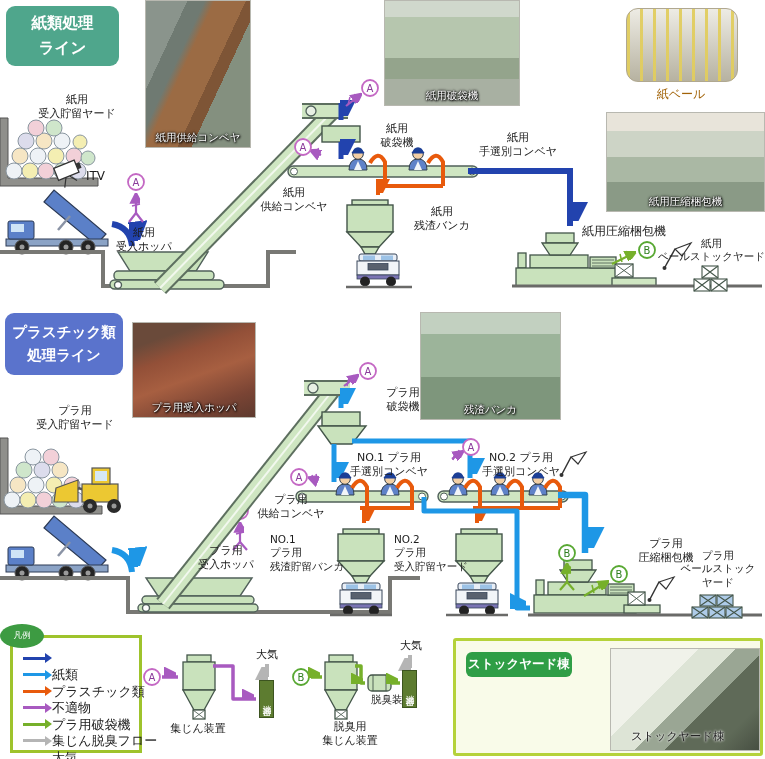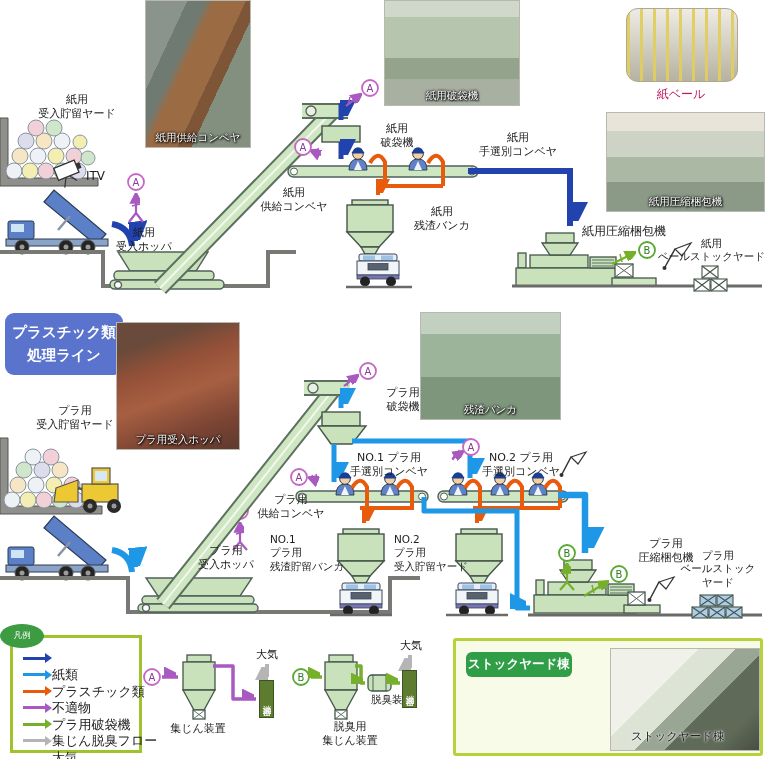--- a/index.html
+++ b/index.html
@@ -16,37 +16,37 @@
   .photo{position:absolute;overflow:hidden;border:1px solid #b8b8b0;box-sizing:border-box;}
   .cap{position:absolute;left:0;bottom:2px;width:100%;text-align:center;color:#fff;font-size:10.5px;
        text-shadow:0 0 3px #000,0 0 2px #000,1px 1px 2px #000;white-space:nowrap;}
   .cap.dark{color:#1d1d1d;text-shadow:0 0 3px #fff,0 0 2px #fff;}
   .ph-paper-supply{left:145px;top:0;width:106px;height:148px;
      background:linear-gradient(115deg,#8a948c 0 24%,#6f7a72 24% 34%,#9b6b44 40% 58%,#7e5536 58% 66%,#84907f 66% 100%);}
   .ph-paper-breaker{left:384px;top:0;width:136px;height:106px;
      background:linear-gradient(180deg,#d0d8cc 0 15%,#b6c6ae 15% 55%,#94a48c 55% 75%,#a8b0a2 75% 100%);}
   .ph-paper-compactor{left:606px;top:112px;width:159px;height:100px;
      background:linear-gradient(180deg,#e8e4da 0 18%,#cdd4c6 18% 45%,#aab8a4 45% 70%,#8a9a86 70% 100%);}
-  .ph-plastic-hopper{left:116px;top:322px;width:124px;height:128px;
+  .ph-plastic-hopper{left:132px;top:322px;width:124px;height:96px;
      background:linear-gradient(160deg,#6a4a3a 0 18%,#935038 35%,#a75f41 55%,#7a4434 80%,#5e3a2e 100%);}
   .ph-plastic-breaker{left:420px;top:312px;width:141px;height:108px;
      background:linear-gradient(180deg,#c2d0c0 0 20%,#9cb49a 20% 60%,#7e967c 60% 100%);}
   .ph-plastic-compactor{left:600px;top:420px;width:165px;height:114px;
      background:linear-gradient(135deg,#c2beb2 0 30%,#a8a296 30% 55%,#8c887a 55% 100%);}
   .ph-stockyard{left:610px;top:648px;width:150px;height:103px;
      background:linear-gradient(135deg,#f0f2ea 0 35%,#dde4d6 35% 50%,#9aa694 50% 62%,#5f6a58 62% 82%,#474f42 100%);}
   .balebox{position:absolute;background:#fff;}
   .balebox.paper{left:618px;top:2px;width:126px;height:106px;}
   .balebox.plastic{left:600px;top:312px;width:163px;height:104px;}
   .bale{position:absolute;border-radius:12px;border:1px solid #b0a890;background-color:#d8d4c4;
      background-image:repeating-linear-gradient(90deg,rgba(225,205,95,.95) 0 3px,rgba(0,0,0,0) 3px 13px),
        linear-gradient(180deg,rgba(255,255,255,.55),rgba(120,115,95,.35));}
   .bale.p1{left:8px;top:6px;width:110px;height:72px;}
   .bale.p2{left:10px;top:4px;width:143px;height:76px;background-color:#e6e6da;}
-  .balelbl{position:absolute;left:0;width:100%;text-align:center;font-size:12px;color:#be185d;}
+  .balelbl{position:absolute;left:0;width:100%;text-align:center;font-size:12px;color:#a16207;}
   .silencer{position:absolute;width:15px;height:38px;background:#5d7c30;border:1px solid #3c5420;color:#fff;
      writing-mode:vertical-rl;text-orientation:upright;font-size:9px;letter-spacing:1px;text-align:center;
      box-sizing:border-box;line-height:13px;}
   .legend{position:absolute;left:10px;top:635px;width:132px;height:118px;border:3px solid #9ec32c;
      background:#fff;box-sizing:border-box;padding:12px 0 0 10px;}
   .legend-row{display:flex;align-items:center;height:16.5px;}
   .legend-arrow{width:22px;height:3px;background:var(--c,#888);position:relative;margin-right:7px;flex:none;}
   .legend-arrow::after{content:"";position:absolute;right:-7px;top:-3.5px;border-left:7px solid var(--c,#888);
      border-top:5px solid transparent;border-bottom:5px solid transparent;}
   .legend-label{font-size:13px;white-space:nowrap;margin-top:34px;}
@@ -576,20 +576,22 @@
       <rect x="46" y="26" width="12" height="10"></rect>
           <path d="M46 26 L58 36 M58 26 L46 36" fill="none"></path>
       <rect x="59" y="26" width="12" height="10"></rect>
           <path d="M59 26 L71 36 M71 26 L59 36" fill="none"></path>
       <rect x="52" y="14" width="12" height="10"></rect>
           <path d="M52 14 L64 24 M64 14 L52 24" fill="none"></path>
     </g>
   </g>
 </svg>
 
+<div class="hdr paper">紙類処理
+ライン</div>
 <div class="hdr plastic">プラスチック類
 処理ライン</div>
 
 <div class="photo ph-paper-supply">
   <span class="cap">紙用供給コンベヤ</span>
 </div>
 <div class="photo ph-paper-breaker">
   <span class="cap">紙用破袋機</span>
 </div>
 <div class="balebox paper">

